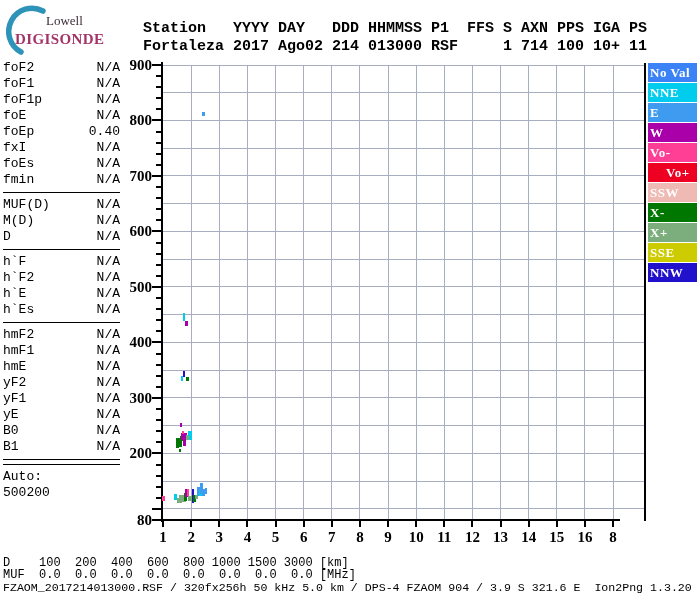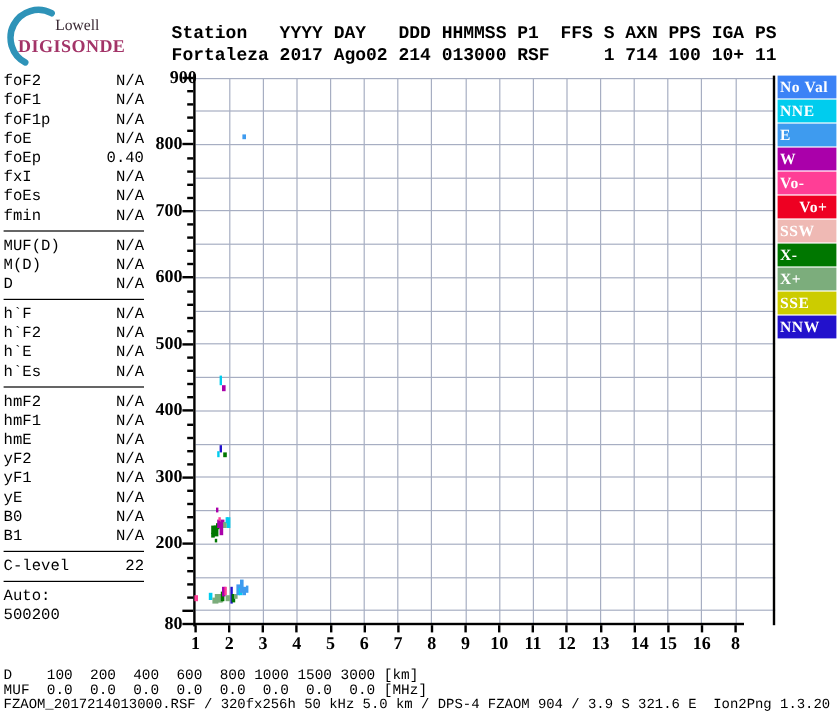--- a/index.html
+++ b/index.html
@@ -83,21 +83,20 @@
       <div class="param-rule"></div>
       <div class="param-row"><span class="pl">hmF2</span><span class="pv">N/A</span></div>
       <div class="param-row"><span class="pl">hmF1</span><span class="pv">N/A</span></div>
       <div class="param-row"><span class="pl">hmE</span><span class="pv">N/A</span></div>
       <div class="param-row"><span class="pl">yF2</span><span class="pv">N/A</span></div>
       <div class="param-row"><span class="pl">yF1</span><span class="pv">N/A</span></div>
       <div class="param-row"><span class="pl">yE</span><span class="pv">N/A</span></div>
       <div class="param-row"><span class="pl">B0</span><span class="pv">N/A</span></div>
       <div class="param-row"><span class="pl">B1</span><span class="pv">N/A</span></div>
       <div class="param-rule"></div>
-      <div class="param-row"><span class="pl">C-level</span><span class="pv">22</span></div>
       <div class="param-rule"></div>
       <div class="param-row"><span class="pl">Auto:</span></div>
       <div class="param-row"><span class="pl">500200</span></div>
     </div>
 
   <div class="plot">
       <div style="position: absolute; left: 163px; top: 508.402px; width: 483px; height: 1px; background: rgb(167, 174, 194);"></div>
       <div style="position: absolute; left: 163px; top: 480.659px; width: 483px; height: 1px; background: rgb(167, 174, 194);"></div>
       <div style="position: absolute; left: 163px; top: 452.915px; width: 483px; height: 1px; background: rgb(167, 174, 194);"></div>
       <div style="position: absolute; left: 163px; top: 425.171px; width: 483px; height: 1px; background: rgb(167, 174, 194);"></div>
@@ -168,21 +167,21 @@
       <div class="ax" style="left: 156px; top: 152.78px; width: 5px; height: 2px;"></div>
       <div class="ax" style="left: 156px; top: 141.683px; width: 5px; height: 2px;"></div>
       <div class="ax" style="left: 156px; top: 130.585px; width: 5px; height: 2px;"></div>
       <div class="ax" style="left: 152px; top: 119.488px; width: 9px; height: 2px;"></div>
       <div class="ax" style="left: 156px; top: 108.39px; width: 5px; height: 2px;"></div>
       <div class="ax" style="left: 156px; top: 97.2927px; width: 5px; height: 2px;"></div>
       <div class="ax" style="left: 156px; top: 86.1951px; width: 5px; height: 2px;"></div>
       <div class="ax" style="left: 156px; top: 75.0976px; width: 5px; height: 2px;"></div>
       <div class="ax" style="left: 152px; top: 64px; width: 9px; height: 2px;"></div>
       <div class="ax" style="left: 152px; top: 519px; width: 9px; height: 2px;"></div>
-      <div class="ylab" style="left: 119px; top: 57px;">900</div>
+      <div class="ylab" style="left: 107px; top: 57px;">900</div>
       <div class="ylab" style="left: 107px; top: 112.488px;">800</div>
       <div class="ylab" style="left: 107px; top: 167.976px;">700</div>
       <div class="ylab" style="left: 107px; top: 223.463px;">600</div>
       <div class="ylab" style="left: 107px; top: 278.951px;">500</div>
       <div class="ylab" style="left: 107px; top: 334.439px;">400</div>
       <div class="ylab" style="left: 107px; top: 389.927px;">300</div>
       <div class="ylab" style="left: 107px; top: 445.415px;">200</div>
       <div class="ylab" style="left: 107px; top: 512px;">80</div>
       <div class="ax" style="left: 162px; top: 521px; width: 2px; height: 6px;"></div>
       <div class="xlab" style="left: 151px; top: 529px;">1</div>
@@ -204,21 +203,21 @@
       <div class="xlab" style="left: 376px; top: 529px;">9</div>
       <div class="ax" style="left: 415.125px; top: 521px; width: 2px; height: 6px;"></div>
       <div class="xlab" style="left: 404.125px; top: 529px;">10</div>
       <div class="ax" style="left: 443.25px; top: 521px; width: 2px; height: 6px;"></div>
       <div class="xlab" style="left: 432.25px; top: 529px;">11</div>
       <div class="ax" style="left: 471.375px; top: 521px; width: 2px; height: 6px;"></div>
       <div class="xlab" style="left: 460.375px; top: 529px;">12</div>
       <div class="ax" style="left: 499.5px; top: 521px; width: 2px; height: 6px;"></div>
       <div class="xlab" style="left: 488.5px; top: 529px;">13</div>
       <div class="ax" style="left: 527.625px; top: 521px; width: 2px; height: 6px;"></div>
-      <div class="xlab" style="left: 516.625px; top: 529px; text-align: right;">14</div>
+      <div class="xlab" style="left: 516.625px; top: 529px;">14</div>
       <div class="ax" style="left: 555.75px; top: 521px; width: 2px; height: 6px;"></div>
       <div class="xlab" style="left: 544.75px; top: 529px;">15</div>
       <div class="ax" style="left: 583.875px; top: 521px; width: 2px; height: 6px;"></div>
       <div class="xlab" style="left: 572.875px; top: 529px;">16</div>
       <div class="ax" style="left: 612px; top: 521px; width: 2px; height: 6px;"></div>
       <div class="xlab" style="left: 601px; top: 529px;">8</div>
       <div class="pt" style="left: 202.281px; top: 111.829px; width: 3px; height: 4px; background: rgb(62, 155, 239);"></div>
       <div class="pt" style="left: 183.375px; top: 312.915px; width: 2px; height: 8px; background: rgb(0, 204, 238);"></div>
       <div class="pt" style="left: 184.844px; top: 321.073px; width: 3px; height: 5px; background: rgb(170, 0, 170);"></div>
       <div class="pt" style="left: 183.375px; top: 370.512px; width: 2px; height: 6px; background: rgb(34, 17, 204);"></div>

